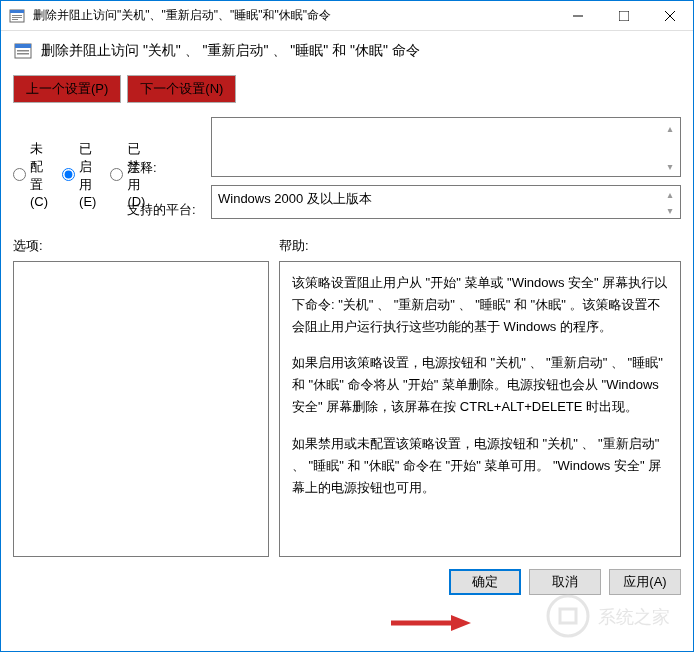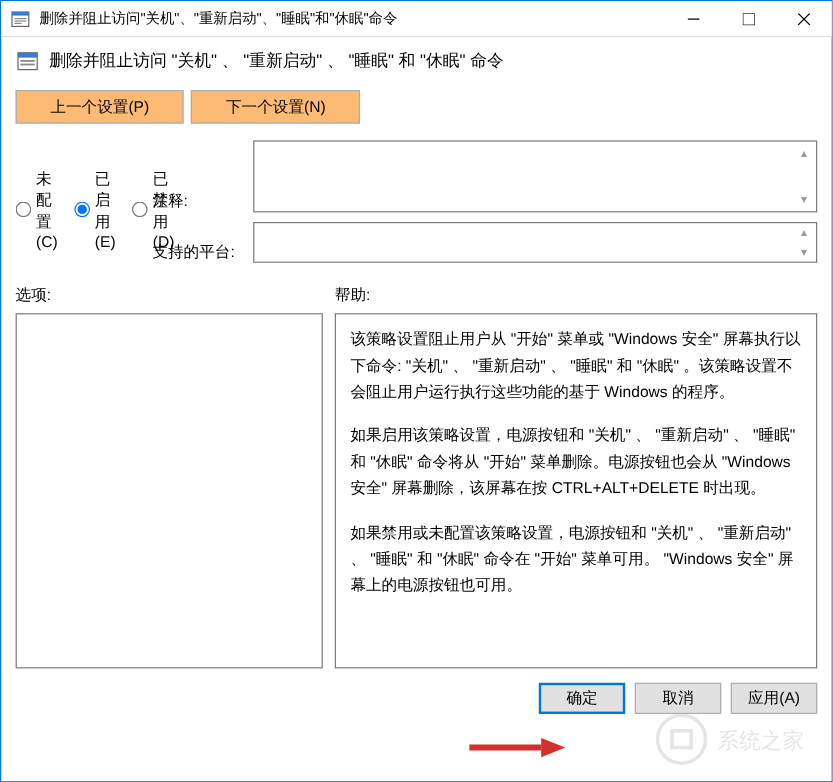--- a/index.html
+++ b/index.html
@@ -8,21 +8,21 @@
 .titlebar { height: 30px; background: #fff; display: flex; align-items: center; border-bottom: 1px solid #e0e0e0; }
 .titlebar-icon { width: 16px; height: 16px; margin: 0 8px; }
 .titlebar-text { flex: 1; font-size: 12px; }
 .win-controls { display: flex; height: 100%; }
 .win-btn { width: 46px; display: flex; align-items: center; justify-content: center; cursor: default; }
 .content { padding: 10px 12px; }
 .header-row { display: flex; align-items: center; margin-bottom: 14px; }
 .header-icon { width: 20px; height: 20px; margin-right: 8px; }
 .header-text { font-size: 14px; }
 .nav-row { display: flex; gap: 6px; margin-bottom: 14px; }
-.nav-btn { padding: 4px 28px; border: 1px solid #adadad; background: #fdba74; font-size: 13px; cursor: default; }
+.nav-btn { padding: 4px 12px; border: 1px solid #adadad; background: #b91c1c; font-size: 13px; cursor: default; }
 .config-area { display: flex; gap: 14px; margin-bottom: 6px; }
 .radio-col { width: 100px; display: flex; flex-direction: row; gap: 14px; padding-top: 4px; }
 .radio-item { display: flex; align-items: center; gap: 4px; cursor: default; }
 .radio-item input { margin: 0; }
 .fields-col { flex: 1; }
 .field-row { display: flex; align-items: flex-end; margin-bottom: 8px; }
 .field-label { width: 84px; padding-top: 2px; }
 .comment-box { flex: 1; height: 60px; border: 1px solid #7a7a7a; background: #fff; position: relative; }
 .platform-box { flex: 1; height: 34px; border: 1px solid #7a7a7a; background: #fff; padding: 4px 6px; position: relative; }
 .scroll-arrow { position: absolute; right: 2px; width: 16px; height: 16px; color: #999; font-size: 10px; display: flex; align-items: center; justify-content: center; }
@@ -110,20 +110,21 @@
           <div class="field-label">注释:</div>
           <div class="comment-box">
             <span></span>
             <div class="scroll-arrow" style="top:2px">▴</div>
             <div class="scroll-arrow" style="bottom:2px">▾</div>
           </div>
         </div>
         <div class="field-row">
           <div class="field-label">支持的平台:</div>
           <div class="platform-box">
+            <span>Windows 2000 及以上版本</span>
             <div class="scroll-arrow" style="top:0">▴</div>
             <div class="scroll-arrow" style="bottom:0">▾</div>
           </div>
         </div>
       </div>
     </div>
 
     <div class="labels-row">
       <div class="options-label">选项:</div>
       <div class="help-label">帮助:</div>

